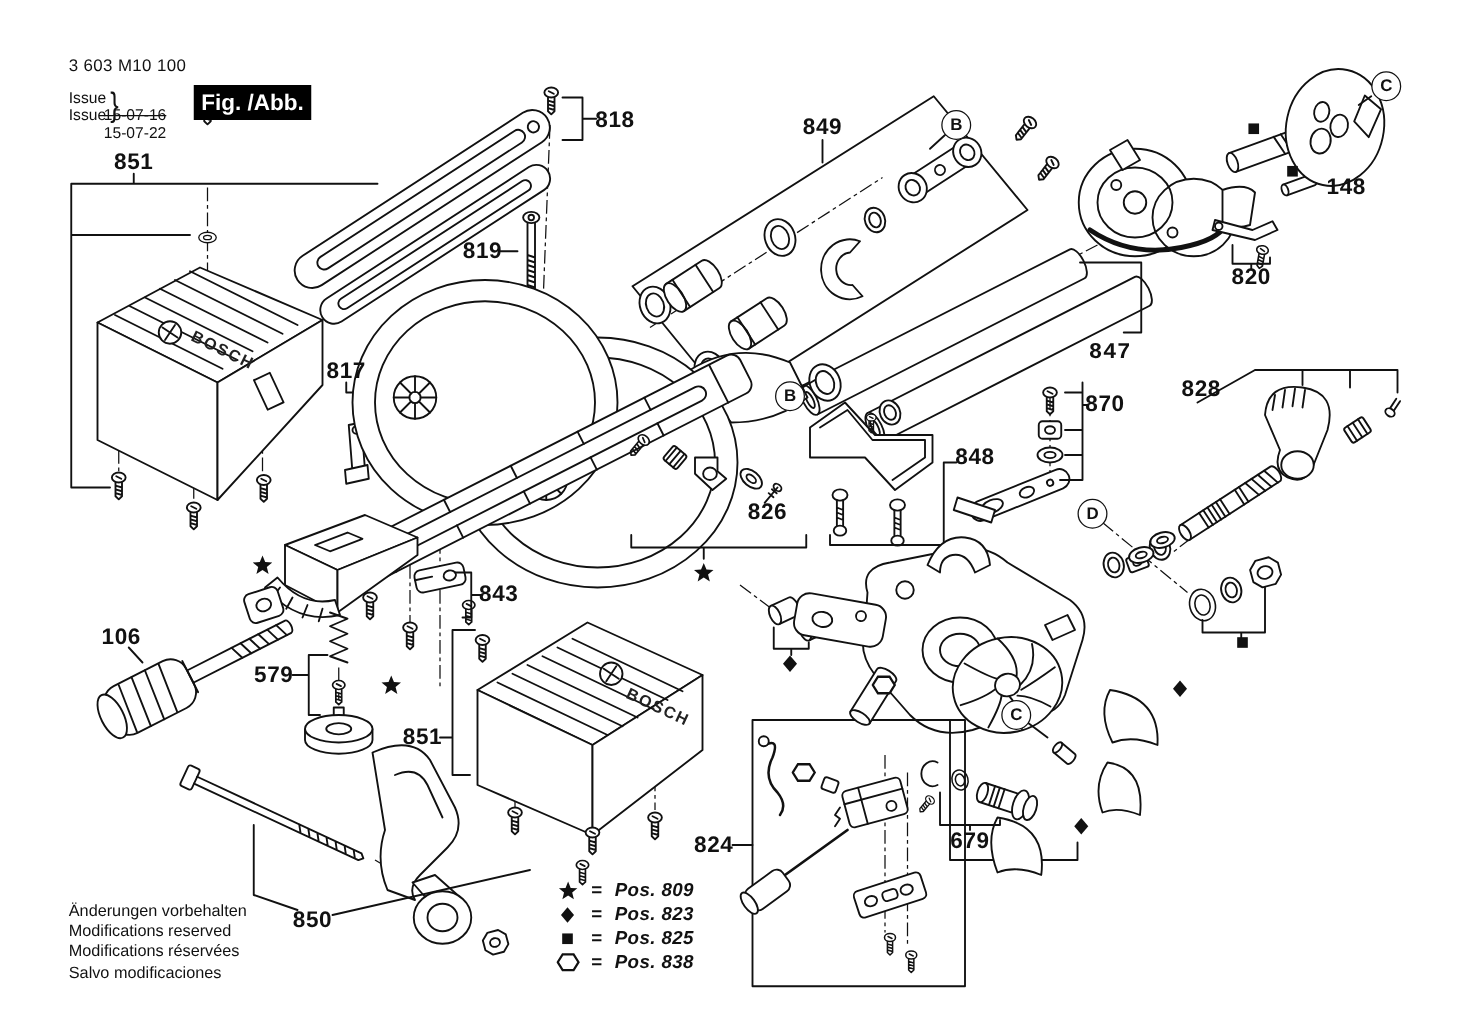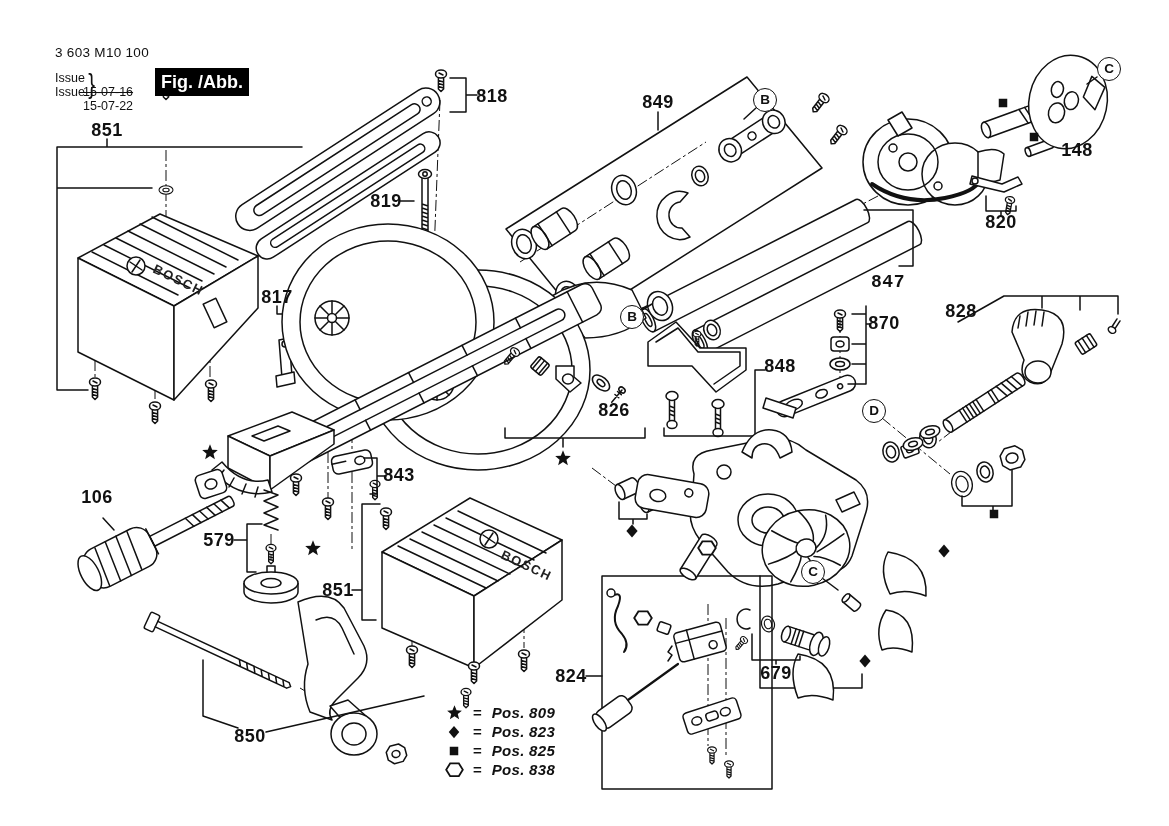--- a/index.html
+++ b/index.html
@@ -498,20 +498,26 @@
     </div>
     <div class="rev-row">
       <span class="rev-label">Issue</span>
       <span class="rev-date">15-07-22</span>
     </div>
     <span class="rev-brace">}</span>
   </div>
 </div>
 <div id="fig-box">Fig. /Abb. 2</div>
 
+<div id="footer">
+  <div>Änderungen vorbehalten</div>
+  <div>Modifications reserved</div>
+  <div>Modifications réservées</div>
+  <div>Salvo modificaciones</div>
+</div>
 
 <div id="legend">
       <div class="legend-row">
         <span class="legend-sym">
           <svg viewBox="0 0 24 24" style="width: 17px;">
             <path d="M12,1.8 L14.9,8.9 L22.4,9.4 L16.6,14.2 L18.5,21.6 L12,17.4 L5.5,21.6 L7.4,14.2 L1.6,9.4 L9.1,8.9 Z" fill="#111"></path>
           </svg>
         </span>
         <span class="legend-eq">=</span>
         <span class="legend-label">Pos. 809</span>
@@ -552,21 +558,21 @@
       <div class="part-label" style="left: 658px; top: 102px;">849</div>
       <div class="part-label" style="left: 1077px; top: 150px;">148</div>
       <div class="part-label" style="left: 1001px; top: 222px;">820</div>
       <div class="part-label" style="left: 888px; top: 282px; font-family: Liberation Mono, monospace;">847</div>
       <div class="part-label" style="left: 884px; top: 323px;">870</div>
       <div class="part-label" style="left: 961px; top: 311px;">828</div>
       <div class="part-label" style="left: 780px; top: 366px;">848</div>
       <div class="part-label" style="left: 614px; top: 410px;">826</div>
       <div class="part-label" style="left: 277px; top: 297px;">817</div>
       <div class="part-label" style="left: 399px; top: 475px;">843</div>
-      <div class="part-label" style="left: 97px; top: 497px;">106</div>
+      <div class="part-label" style="left: 97px; top: 510px;">106</div>
       <div class="part-label" style="left: 219px; top: 540px;">579</div>
       <div class="part-label" style="left: 338px; top: 590px;">851</div>
       <div class="part-label" style="left: 250px; top: 736px;">850</div>
       <div class="part-label" style="left: 571px; top: 676px;">824</div>
       <div class="part-label" style="left: 776px; top: 673px;">679</div>
       <div class="ref-letter" style="left: 765px; top: 100px;">B</div>
       <div class="ref-letter" style="left: 632px; top: 317px;">B</div>
       <div class="ref-letter" style="left: 1109px; top: 69px;">C</div>
       <div class="ref-letter" style="left: 813px; top: 572px;">C</div>
       <div class="ref-letter" style="left: 874px; top: 411px;">D</div>

